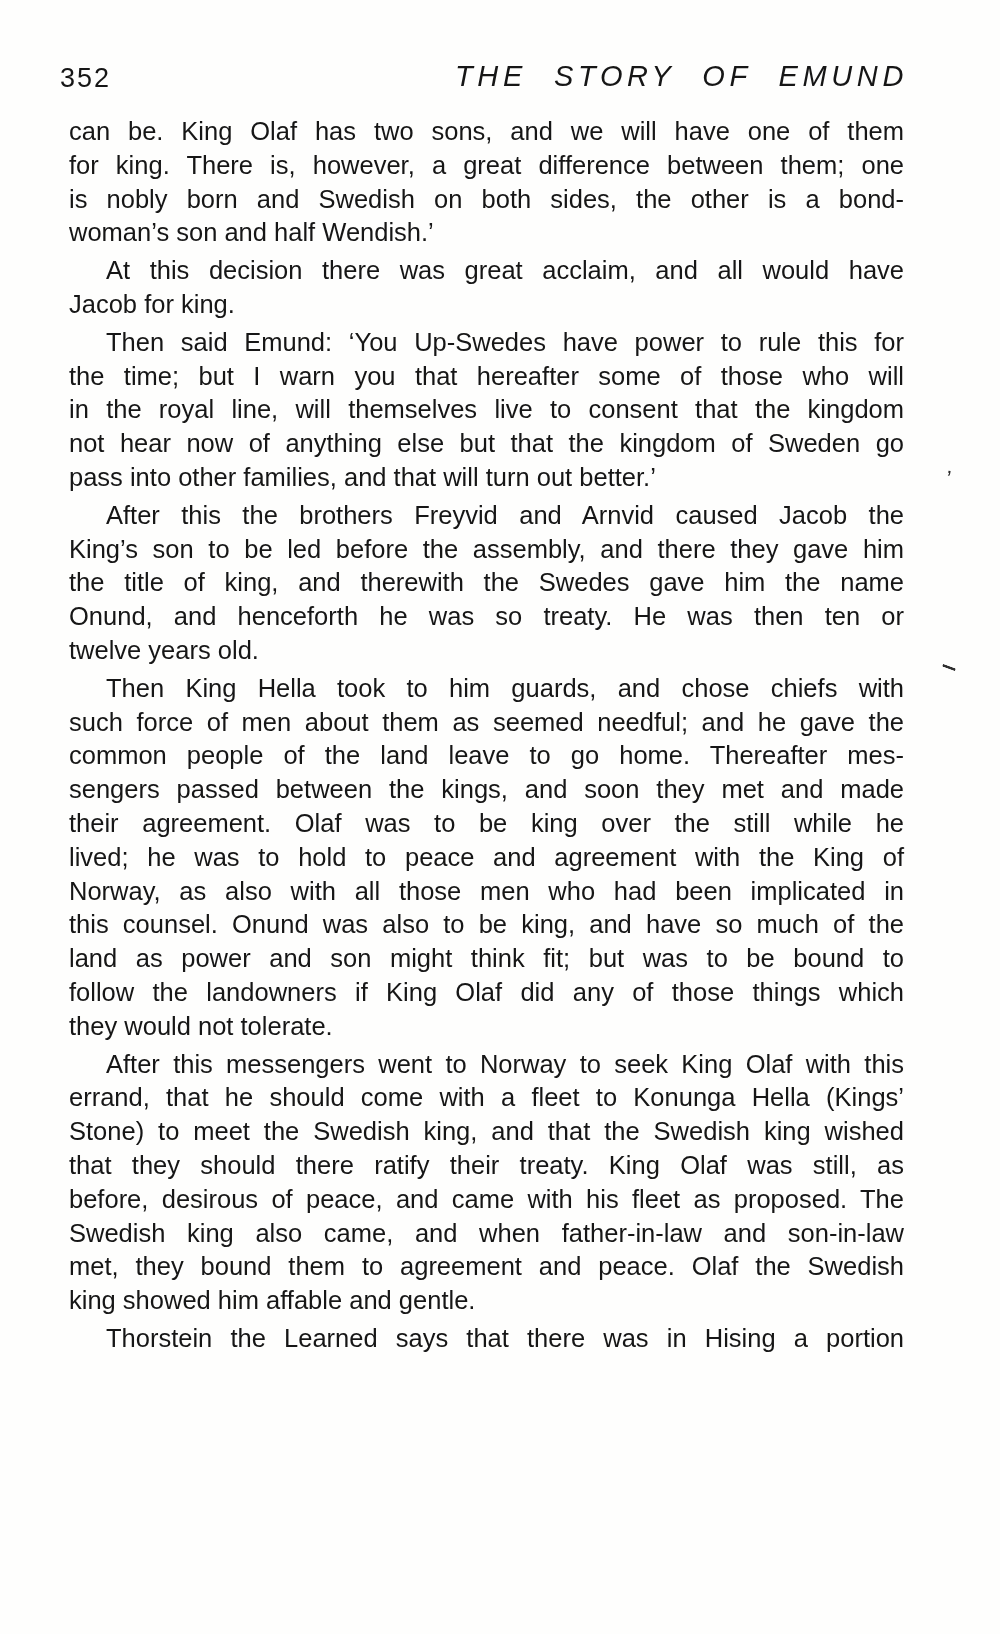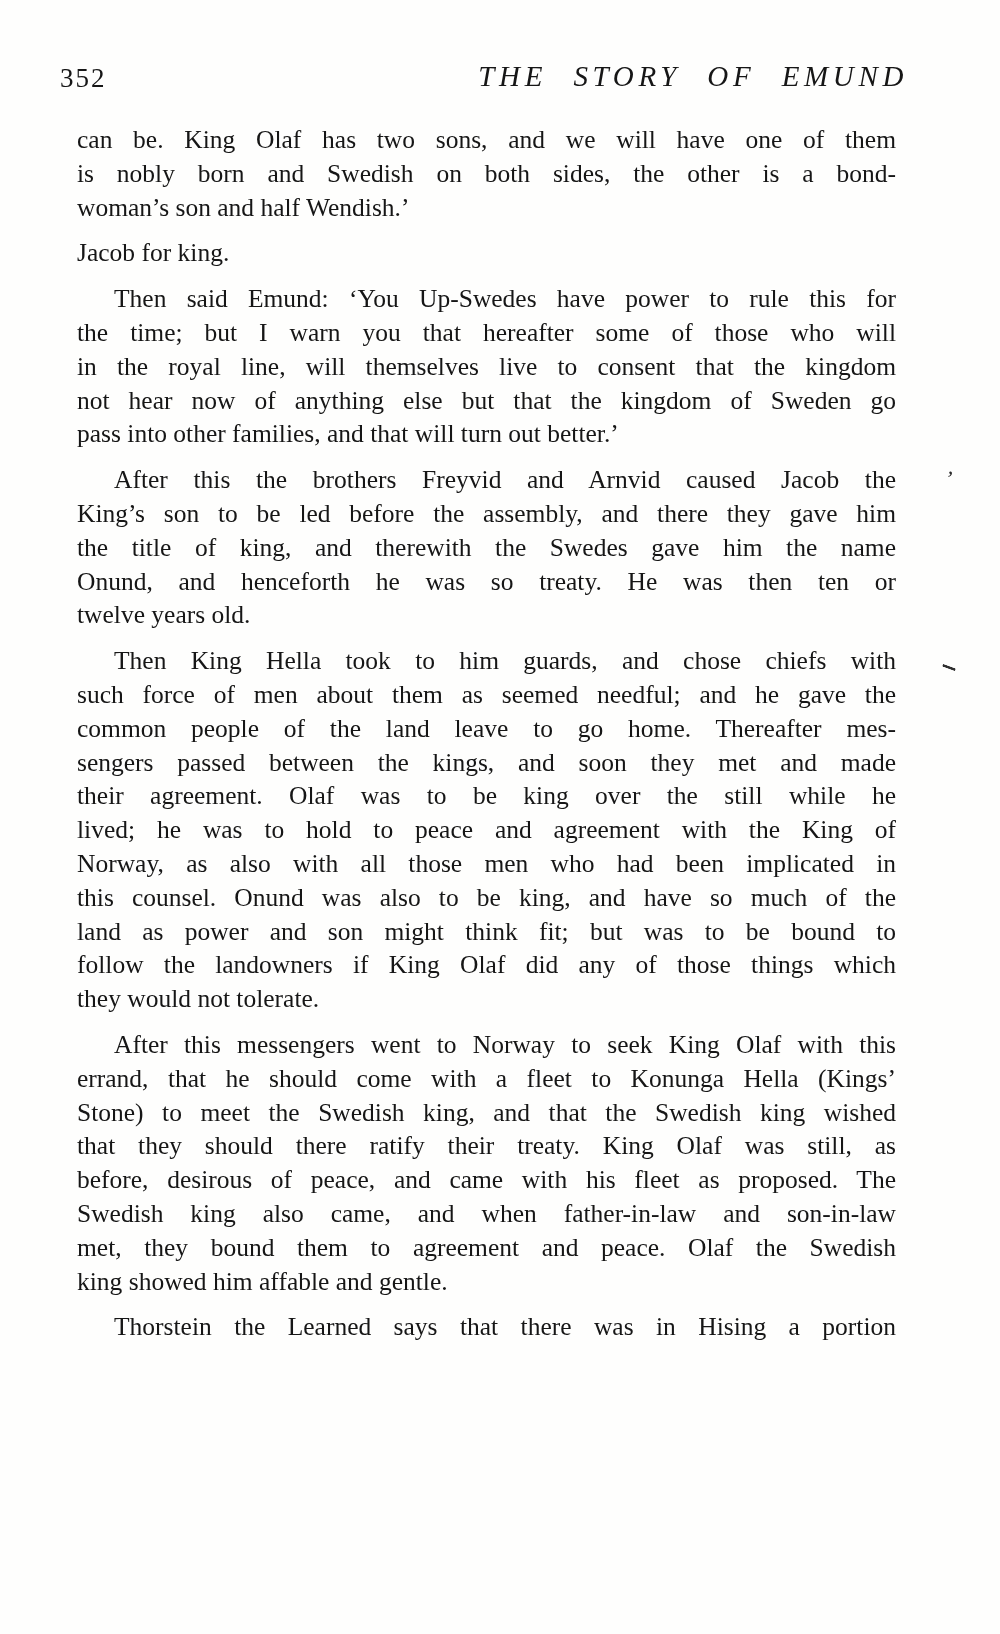--- a/index.html
+++ b/index.html
@@ -2,21 +2,21 @@
 <html><head>
 <meta charset="utf-8">
 <style>
   html, body { margin: 0; padding: 0; background: #ffffff; }
   .page {
     position: relative;
     width: 1000px;
     height: 1634px;
     background: #fefefd;
     color: #161616;
-    font-family: Liberation Serif, serif;
+    font-family: Liberation Sans, sans-serif;
     overflow: hidden;
   }
   .header {
     position: absolute;
     top: 60px;
     left: 60px;
     width: 848px;
     height: 40px;
   }
   .page-number {
@@ -39,21 +39,21 @@
     white-space: nowrap;
   }
   .body-text {
     position: absolute;
     left: 65px;
     top: 111px;
     width: 843px;
     font-size: 25.5px;
     line-height: 33.8px;
   }
-  .paragraph { margin: 12px; }
+  .paragraph { margin: 4px; }
   .line {
     text-align: justify;
     text-align-last: justify;
     white-space: normal;
   }
   .line.last {
     text-align-last: left;
   }
   .line.indent {
     text-indent: 37px;
@@ -84,24 +84,26 @@
 <div class="page">
 
   <div class="header">
     <span class="page-number">352</span>
     <span class="running-title">THE STORY OF EMUND</span>
   </div>
 
   <div class="body-text" id="body-text">
       <div class="paragraph">
         <div class="line">can be.  King Olaf has two sons, and we will have one of them</div>
+        <div class="line">for king.  There is, however, a great difference between them; one</div>
         <div class="line">is nobly born and Swedish on both sides, the other is a bond-</div>
         <div class="line last">woman’s son and half Wendish.’</div>
       </div>
       <div class="paragraph">
+        <div class="line indent">At this decision there was great acclaim, and all would have</div>
         <div class="line last">Jacob for king.</div>
       </div>
       <div class="paragraph">
         <div class="line indent">Then said Emund: ‘You Up-Swedes have power to rule this for</div>
         <div class="line">the time; but I warn you that hereafter some of those who will</div>
         <div class="line">in the royal line, will themselves live to consent that the kingdom</div>
         <div class="line">not hear now of anything else but that the kingdom of Sweden go</div>
         <div class="line last">pass into other families, and that will turn out better.’</div>
       </div>
       <div class="paragraph">

